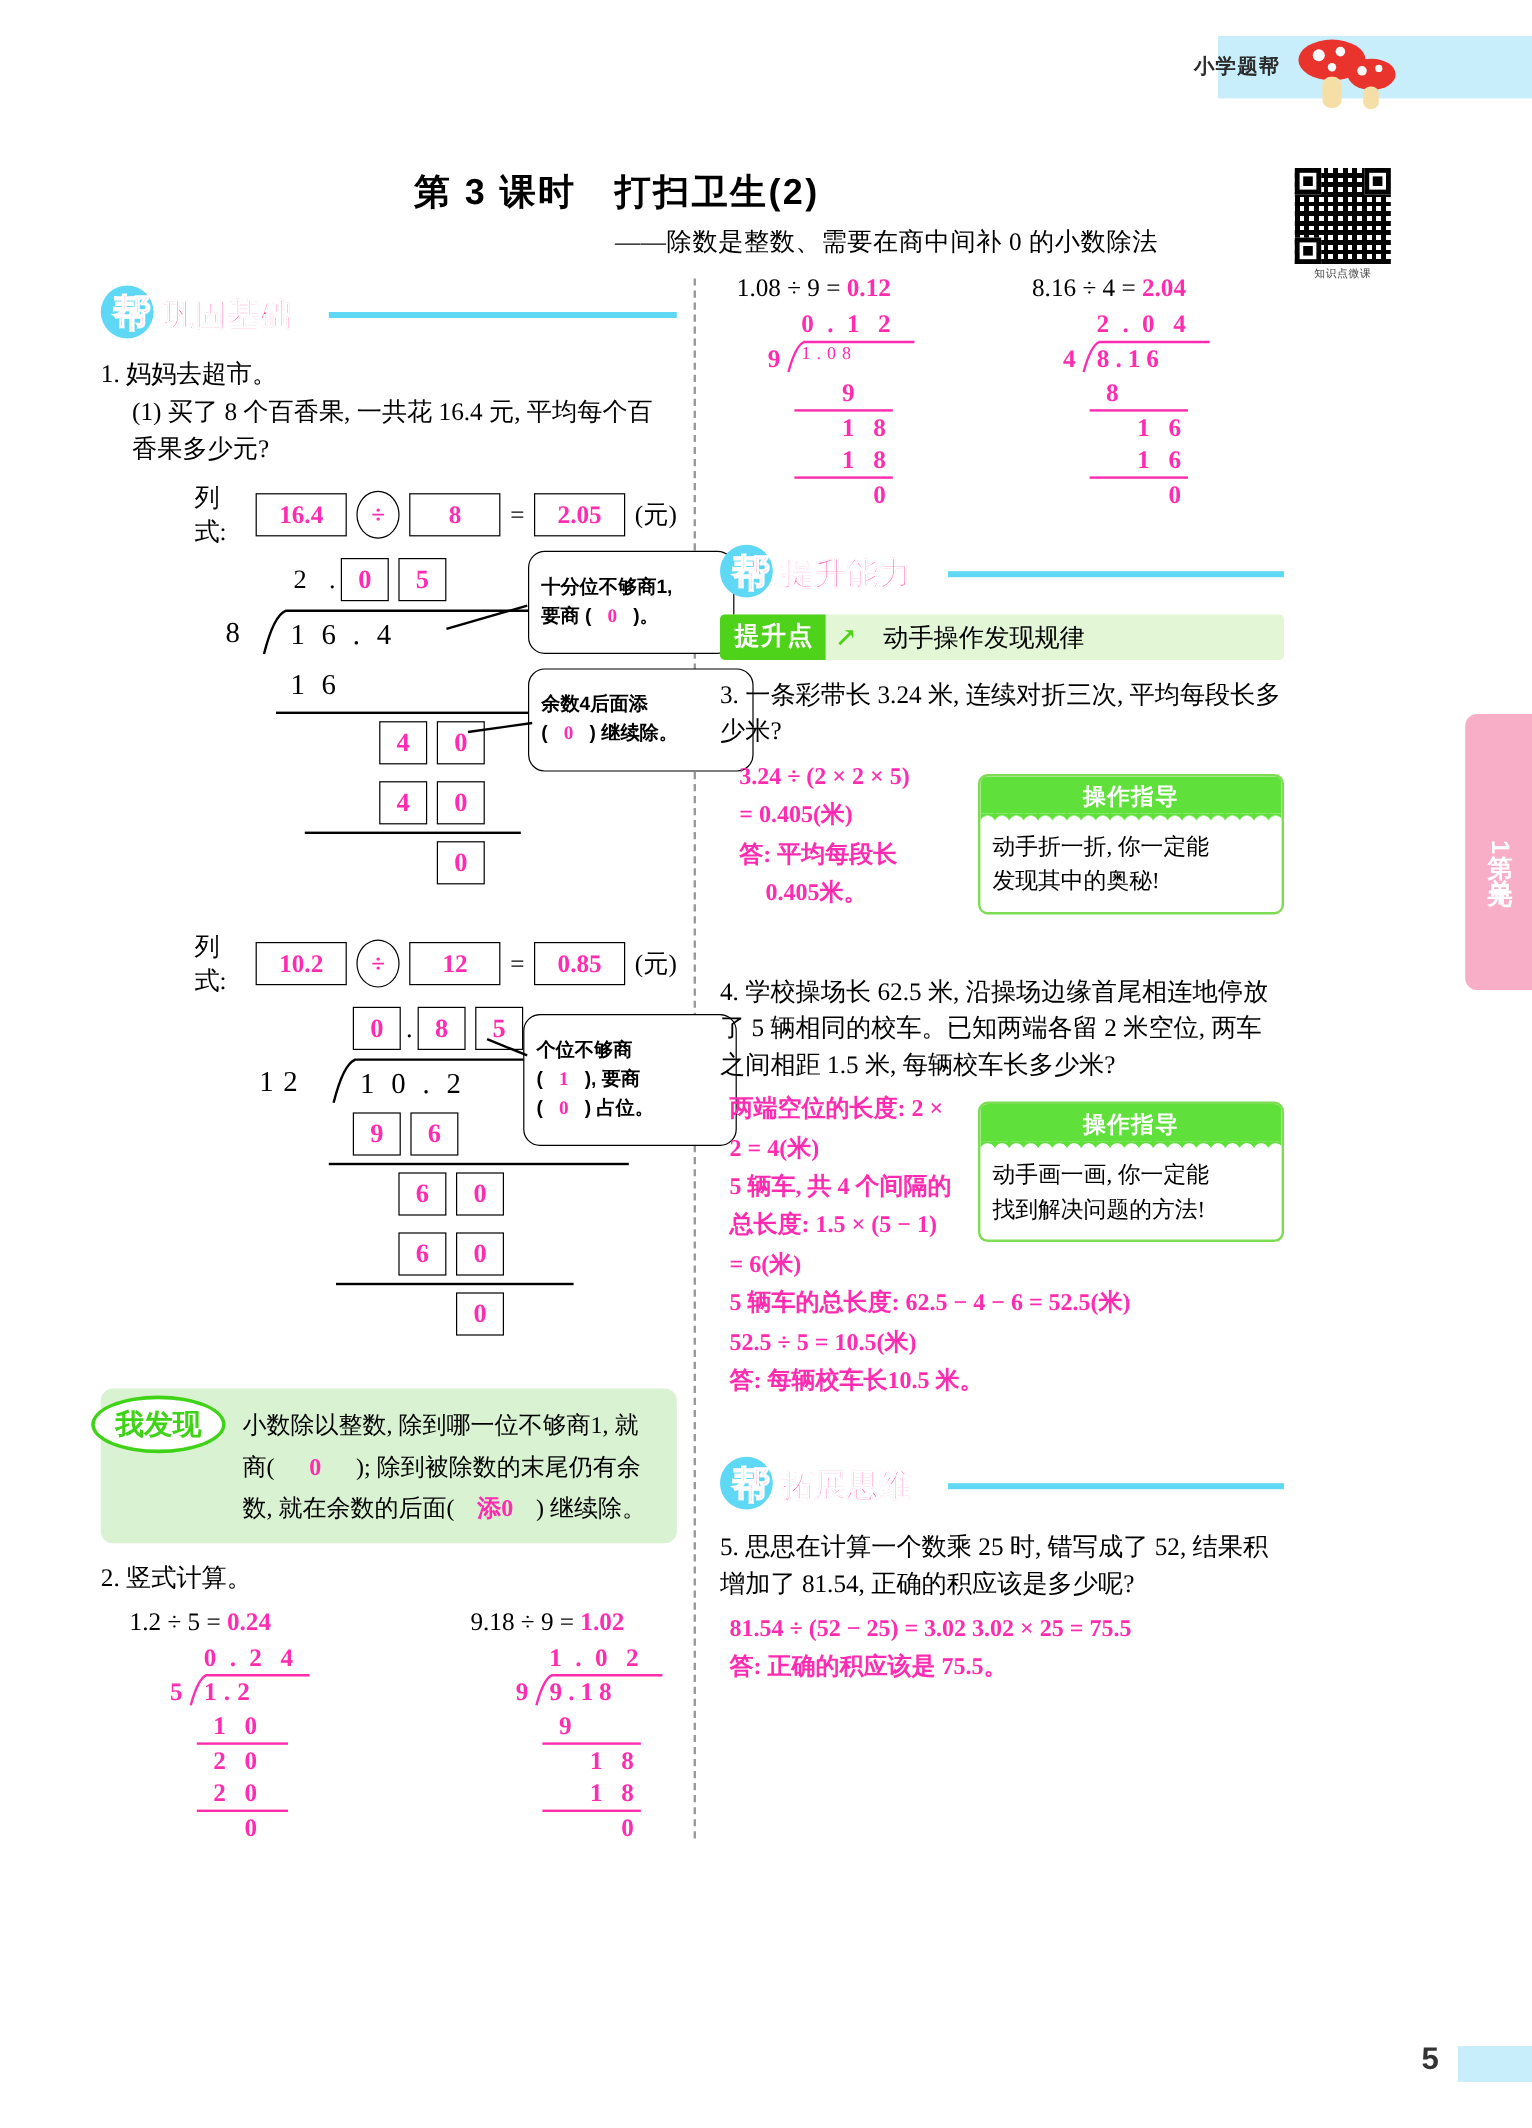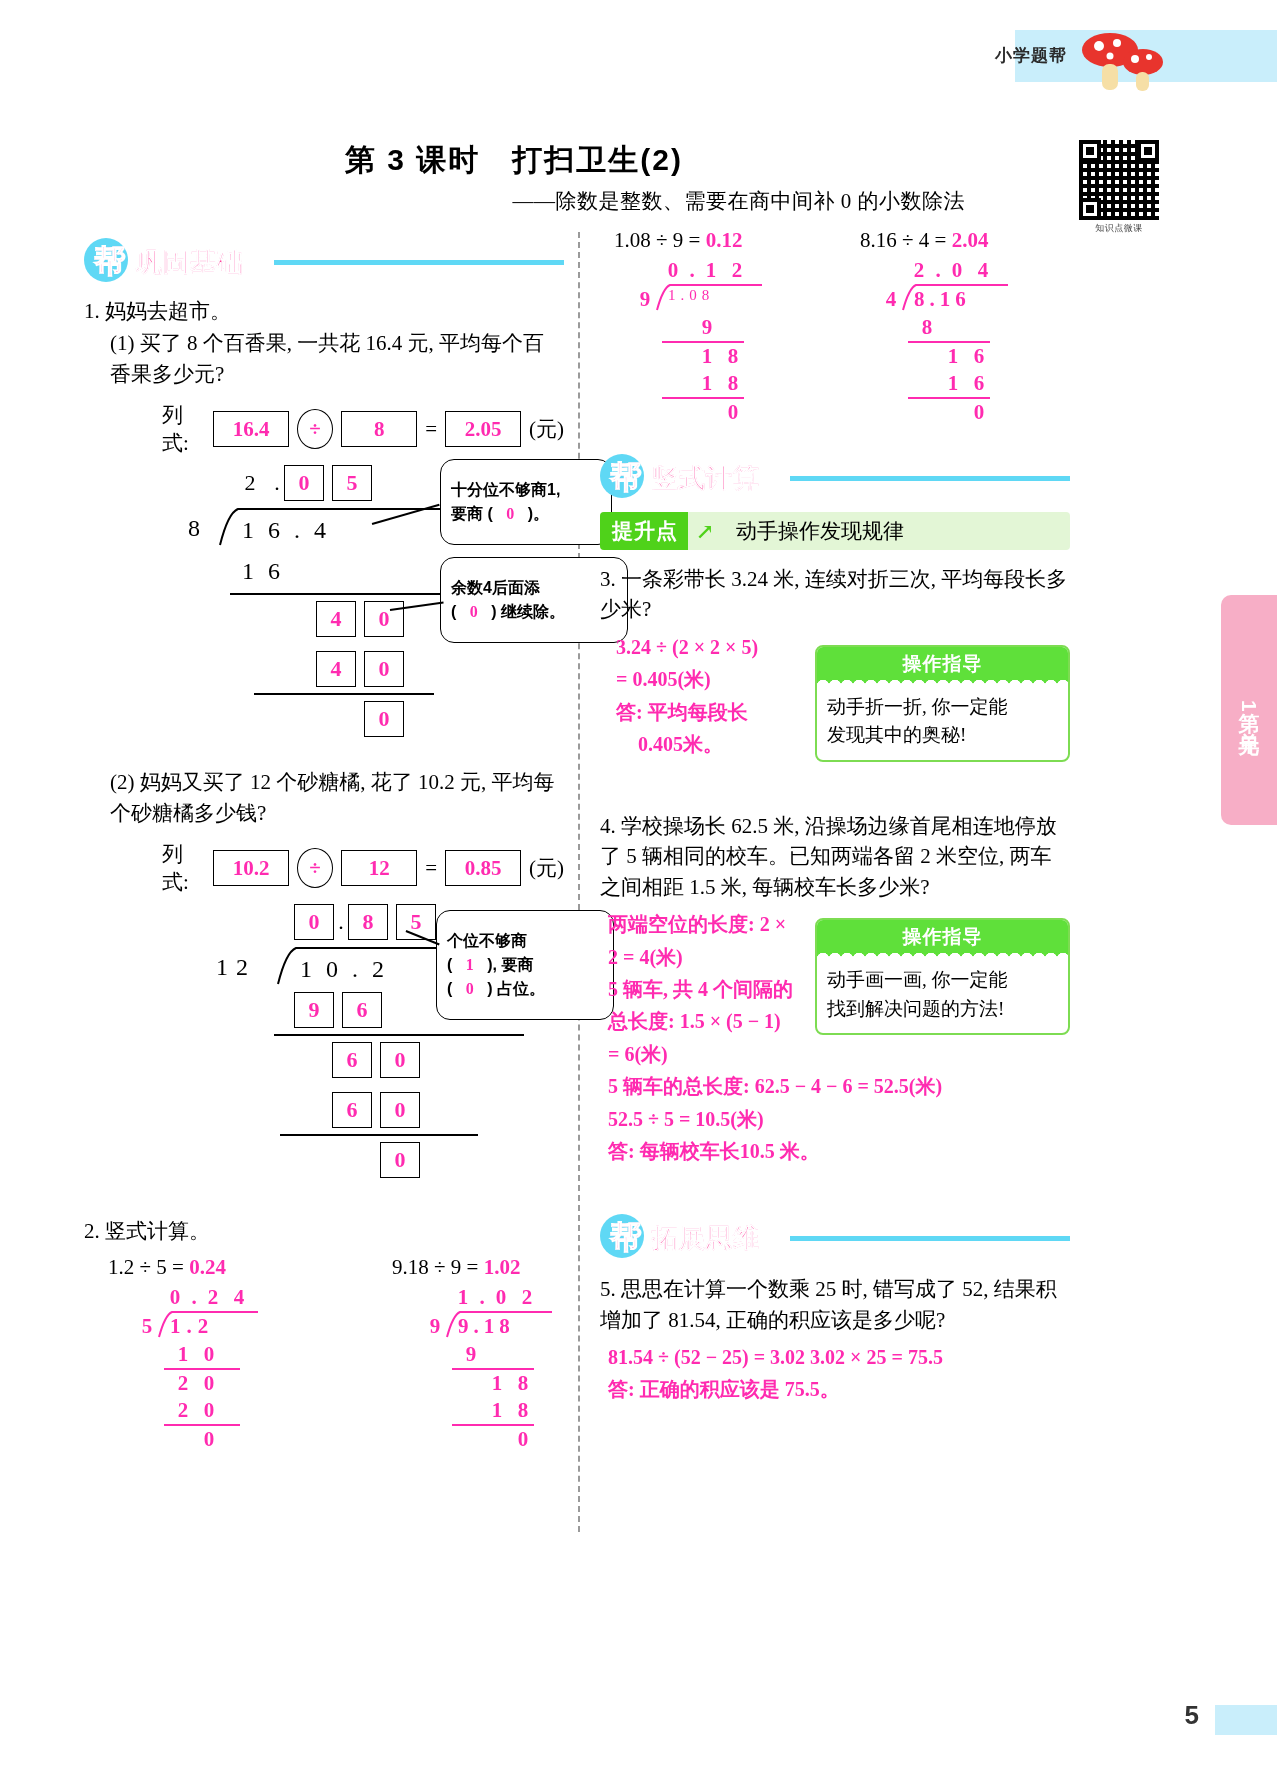--- a/index.html
+++ b/index.html
@@ -308,21 +308,20 @@
         <div>余数4后面添</div>
         <div>
           <span>(</span>
           <span class="pink blank" style="min-width:26px">0</span>
           <span>) 继续除。</span>
         </div>
       </div>
       <div class="leader" style="left:246px; top:146px; width:54px; transform:rotate(-8deg)"></div>
     </div>
 
-    <div class="q indent1" style="margin-top:4px">(2) 妈妈又买了 12 个砂糖橘, 花了 10.2 元, 平均每个砂糖橘多少钱?</div>
 
     <div class="lishi">
       <span>列式:</span>
       <span class="bx pink">10.2</span>
       <span class="circ pink">÷</span>
       <span class="bx pink">12</span>
       <span>=</span>
       <span class="bx pink">0.85</span>
       <span>(元)</span>
     </div>
@@ -374,20 +373,28 @@
         </div>
         <div>
           <span>(</span>
           <span class="pink blank" style="min-width:26px">0</span>
           <span>) 占位。</span>
         </div>
       </div>
       <div class="leader" style="left:262px; top:28px; width:36px; transform:rotate(22deg)"></div>
     </div>
 
+    <div class="found-box">
+      <div class="found-tag">我发现</div>
+      <span>小数除以整数, 除到哪一位不够商1, 就商(</span>
+      <span class="pink blank">0</span>
+      <span>); 除到被除数的末尾仍有余数, 就在余数的后面(</span>
+      <span class="pink blank">添0</span>
+      <span>) 继续除。</span>
+    </div>
 
     <div class="q" style="margin-top:14px">2. 竖式计算。</div>
 
     <div style="display:flex; gap:140px; margin:8px 0 0 24px">
 
       <div>
         <div style="font-size:21px">
           <span>1.2 ÷ 5 =</span>
           <span class="pink">0.24</span>
         </div>
@@ -550,21 +557,21 @@
           <div class="r" style="margin-left:88px">
               <span class="c">0</span>
             </div>
         </div>
       </div>
     </div>
 
     <div class="sec-head" style="margin-top:26px">
       <div class="blob"></div>
       <div class="bang">帮</div>
-      <div class="label">竖式计算</div>
+      <div class="label">提升能力</div>
       <div class="rule"></div>
     </div>
 
     <div class="tip-banner">
       <div class="tip-chip">提升点</div>
       <div class="tip-arrow">↗</div>
       <div class="tip-text">动手操作发现规律</div>
     </div>
 
     <div class="q">3. 一条彩带长 3.24 米, 连续对折三次, 平均每段长多少米?</div>

